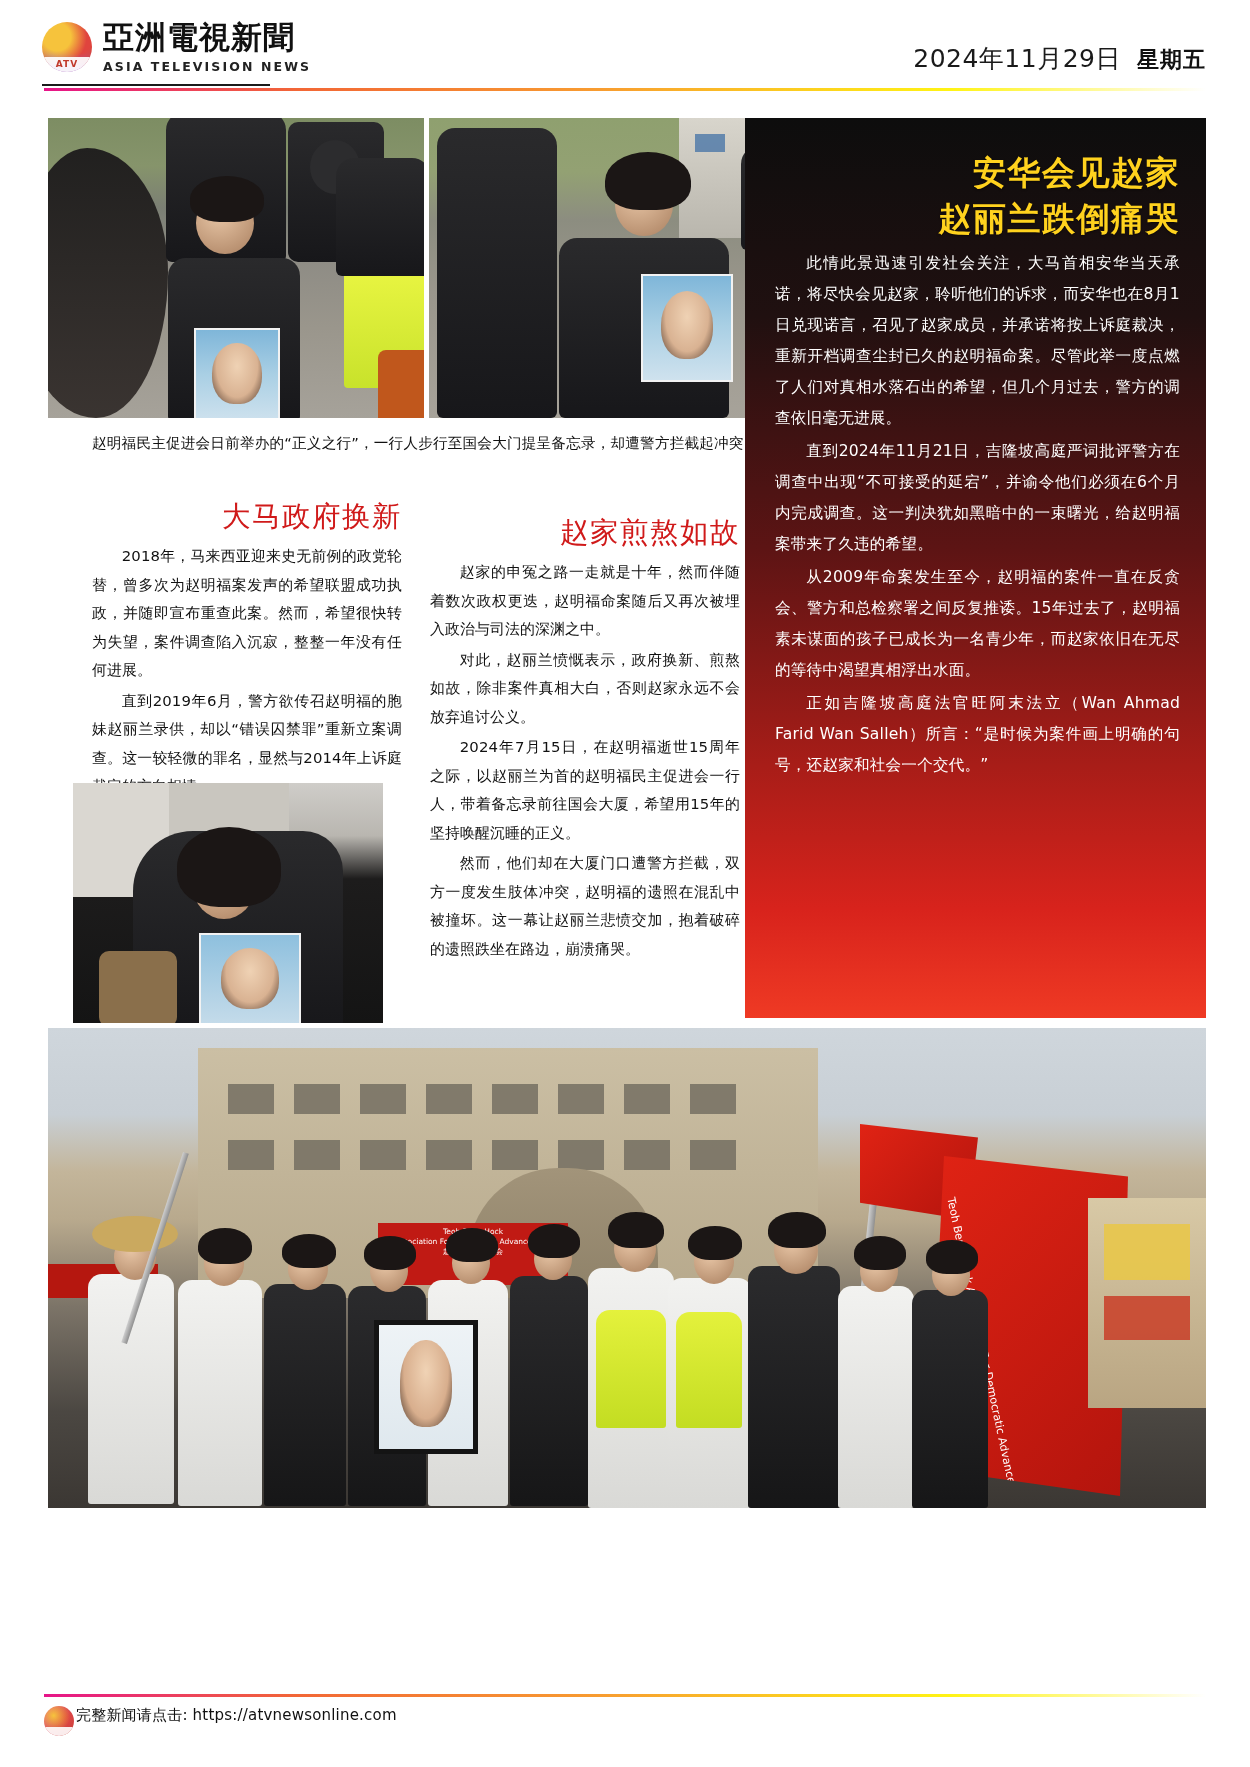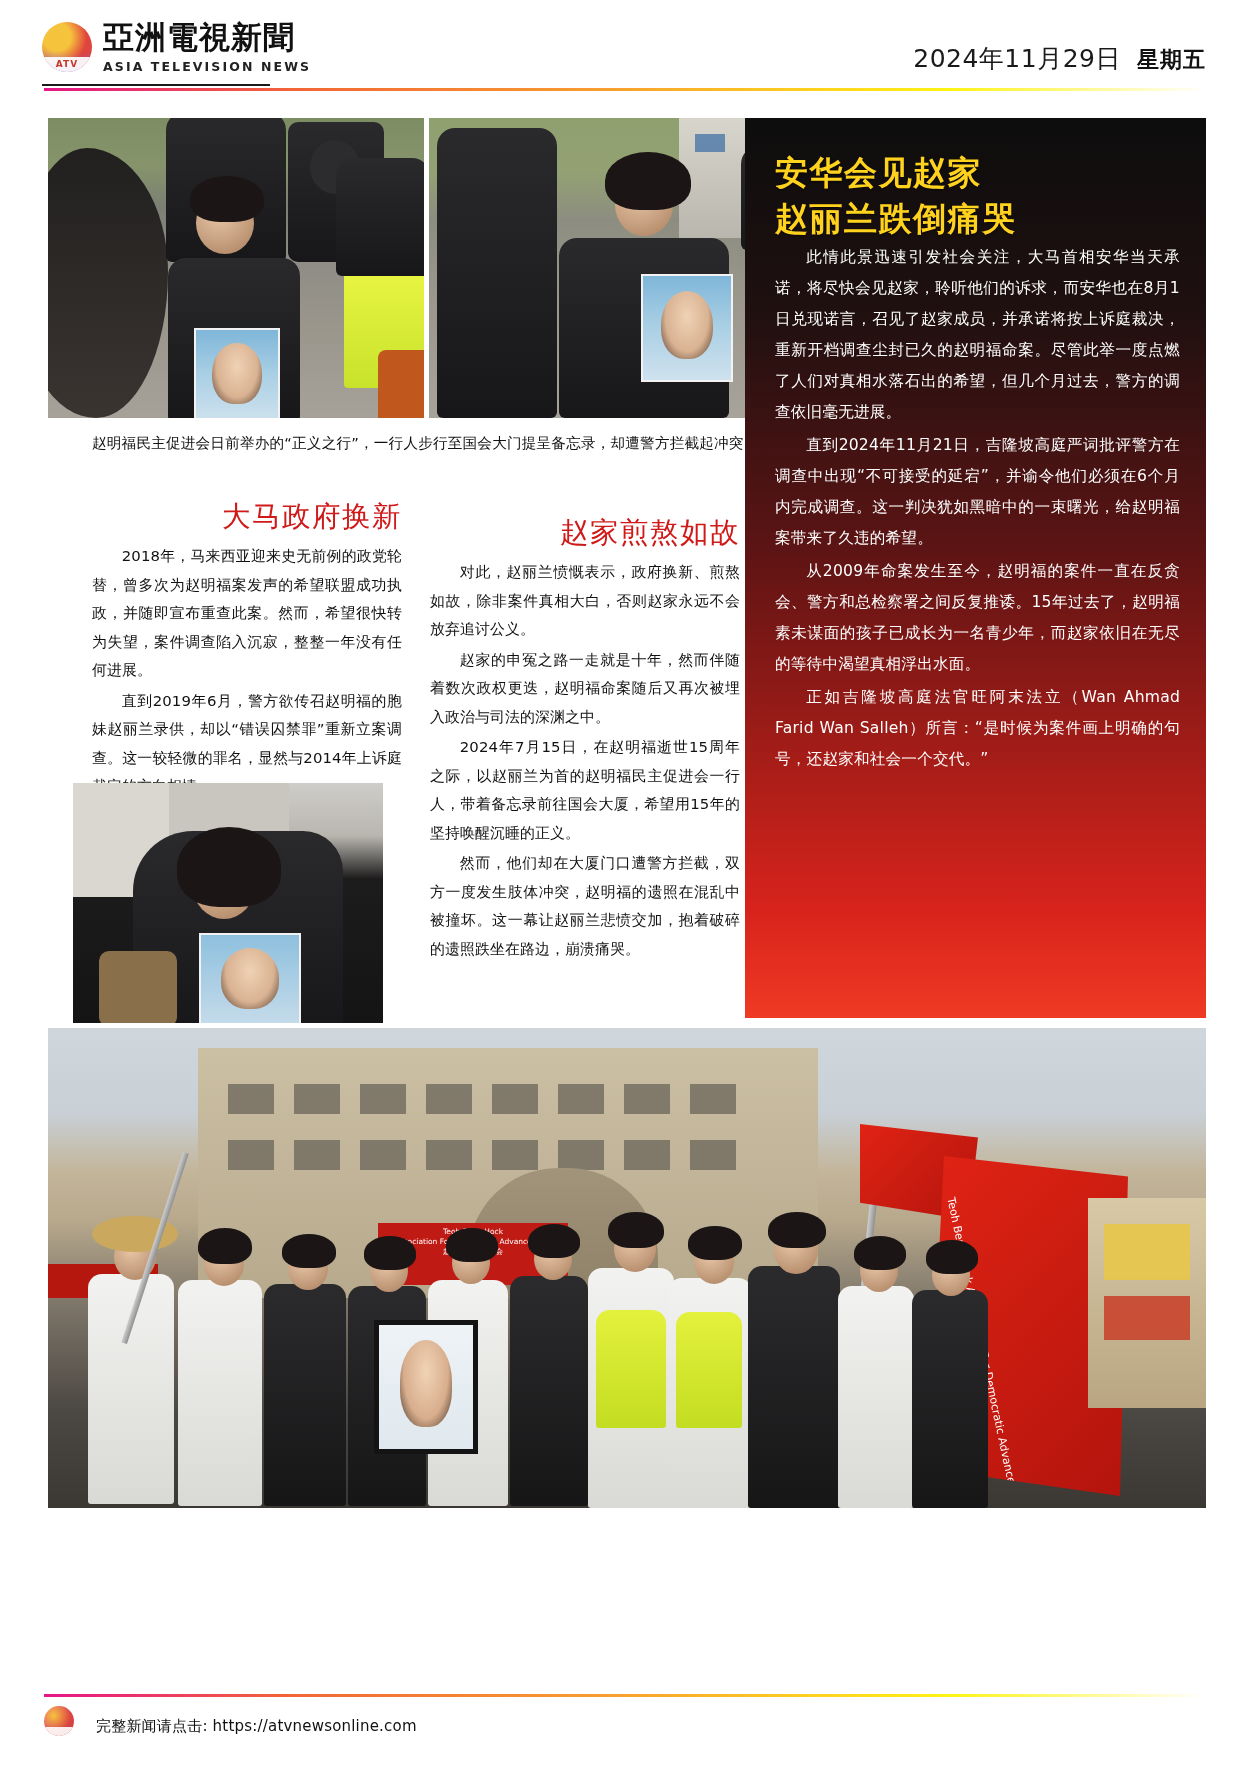--- a/index.html
+++ b/index.html
@@ -194,26 +194,26 @@
   
   #sidebar {
     position: absolute;
     left: 745px; top: 18px;
     width: 461px; height: 900px;
     background: linear-gradient(to bottom, #0d0d0d 0%, #201010 22%, #5d1414 48%, #a81d18 72%, #d8231c 88%, #ef3a24 100%);
     color: #fff;
     padding: 26px 26px 18px 30px;
   }
   #sidebar h1 {
-    margin: 6px 0 0 0;
+    margin: 6px 0 6px 0;
     font-size: 33px;
     line-height: 46px;
     font-weight: bold;
     color: #ffd21e;
-    text-align: left;
+    text-align: right;
     letter-spacing: 1.5px;
     text-shadow: 0 1px 2px rgba(0,0,0,.5);
     font-family: "DejaVu Sans", sans-serif;
   }
   #sidebar p.sb {
     margin: 0 0 2px 0;
     font-size: 15.6px;
     line-height: 31px;
     text-align: justify;
     text-indent: 2em;
@@ -242,21 +242,21 @@
   #footer-rule {
     position: absolute;
     left: 44px; top: 1694px;
     width: 1162px; height: 3px;
     background: linear-gradient(to right, #e4007f 0%, #f15a24 22%, #f7941e 48%, #fff200 78%, #ffffff 100%);
     opacity: .92;
   }
   #footer {
     position: absolute;
     left: 44px; top: 1706px;
-    display: flex; align-items: flex-end; gap: 22px;
+    display: flex; align-items: flex-start; gap: 2px;
   }
   .footer-mark {
     width: 30px; height: 30px;
     border-radius: 50%;
     background:
       radial-gradient(circle at 32% 32%, #f6c33c 0%, rgba(246,195,60,0) 58%),
       radial-gradient(circle at 70% 38%, #e0443e 0%, rgba(224,68,62,0) 60%),
       linear-gradient(135deg, #ec5e8e, #c0392b);
     position: relative; overflow: hidden;
   }
@@ -384,22 +384,22 @@
   <div id="caption-1">赵明福民主促进会日前举办的“正义之行”，一行人步行至国会大门提呈备忘录，却遭警方拦截起冲突。</div>
 
   <div id="col-a">
     <h2 class="headline">大马政府换新</h2>
     <p class="body">2018年，马来西亚迎来史无前例的政党轮替，曾多次为赵明福案发声的希望联盟成功执政，并随即宣布重查此案。然而，希望很快转为失望，案件调查陷入沉寂，整整一年没有任何进展。</p>
     <p class="body">直到2019年6月，警方欲传召赵明福的胞妹赵丽兰录供，却以“错误囚禁罪”重新立案调查。这一较轻微的罪名，显然与2014年上诉庭裁定的方向相悖。</p>
   </div>
 
   <div id="col-b">
     <h2 class="headline">赵家煎熬如故</h2>
+    <p class="body">赵家的申冤之路一走就是十年，然而伴随着数次政权更迭，赵明福命案随后又再次被埋入政治与司法的深渊之中。</p>
     <p class="body">对此，赵丽兰愤慨表示，政府换新、煎熬如故，除非案件真相大白，否则赵家永远不会放弃追讨公义。</p>
-    <p class="body">赵家的申冤之路一走就是十年，然而伴随着数次政权更迭，赵明福命案随后又再次被埋入政治与司法的深渊之中。</p>
     <p class="body">2024年7月15日，在赵明福逝世15周年之际，以赵丽兰为首的赵明福民主促进会一行人，带着备忘录前往国会大厦，希望用15年的坚持唤醒沉睡的正义。</p>
     <p class="body">然而，他们却在大厦门口遭警方拦截，双方一度发生肢体冲突，赵明福的遗照在混乱中被撞坏。这一幕让赵丽兰悲愤交加，抱着破碎的遗照跌坐在路边，崩溃痛哭。</p>
   </div>
 
   <div class="photo" id="photo-crying">
     <div class="pimg scene-cry"></div>
     <div class="dark-figure" style="left:-16px;top:-6px;width:120px;height:120px;background:#dad7d1;border-radius:6px;"></div>
     <div class="dark-figure" style="left:96px;top:-10px;width:120px;height:90px;background:#c9c6bf;border-radius:4px;"></div>
     <div class="dark-figure" style="left:60px;top:48px;width:210px;height:200px;border-radius:60px 40px 8px 8px;"></div>
     <div class="head" style="left:120px;top:70px;width:62px;height:66px;"></div>

